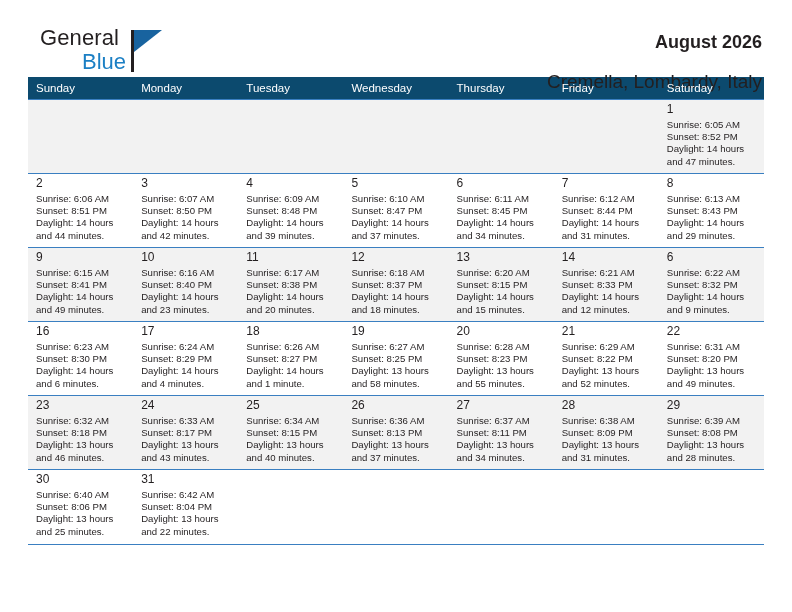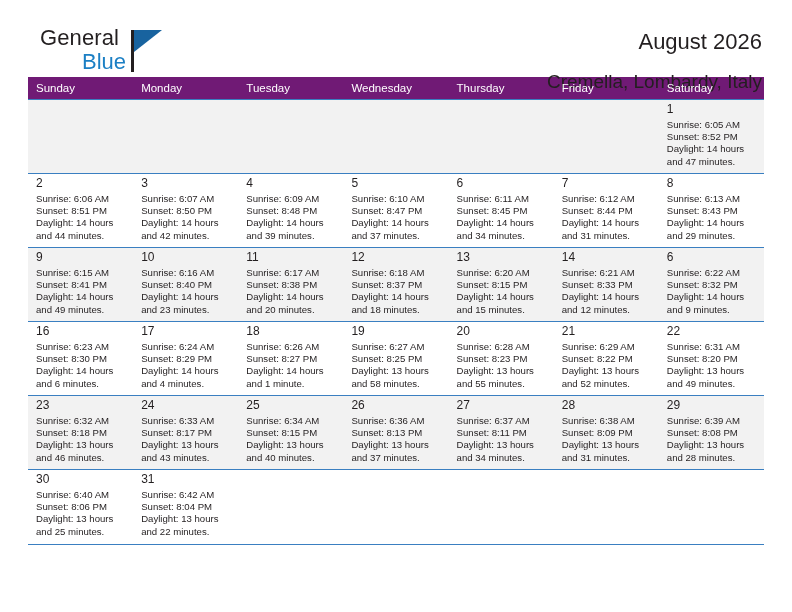--- a/index.html
+++ b/index.html
@@ -69,43 +69,43 @@
     width: 3px;
     height: 42px;
     background: #231f20;
   }
 
   .titleblock {
     text-align: right;
     padding-right: 2px;
   }
   .cal-title {
-    font-size: 22px;
-    font-weight: normal;
+    font-size: 18px;
+    font-weight: bold;
     color: #231f20;
     line-height: 32px;
     white-space: nowrap;
   }
   .cal-subtitle {
     font-size: 19px;
     color: #231f20;
     line-height: 20px;
     margin-top: 14px;
     white-space: nowrap;
   }
 
   
   .calendar {
     width: 736px;
     border-collapse: collapse;
     table-layout: fixed;
     margin-top: 3px;
   }
   .calendar th {
-    background: #701a75;
+    background: #0c4a6e;
     color: #ffffff;
     font-weight: normal;
     font-size: 11.5px;
     text-align: left;
     padding: 5px 0 5px 8px;
     height: 12px;
     border: none;
   }
   .calendar td {
     vertical-align: top;

